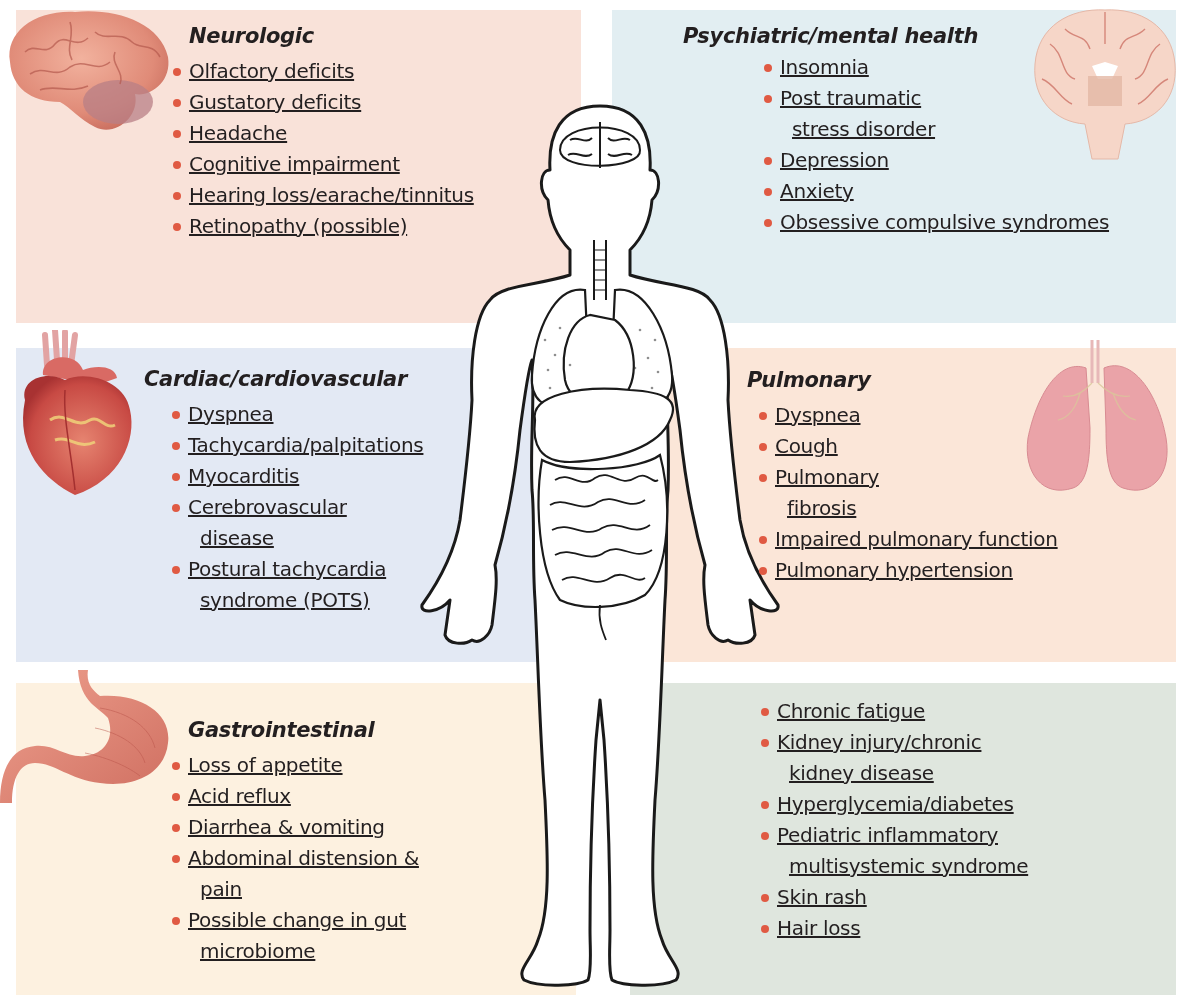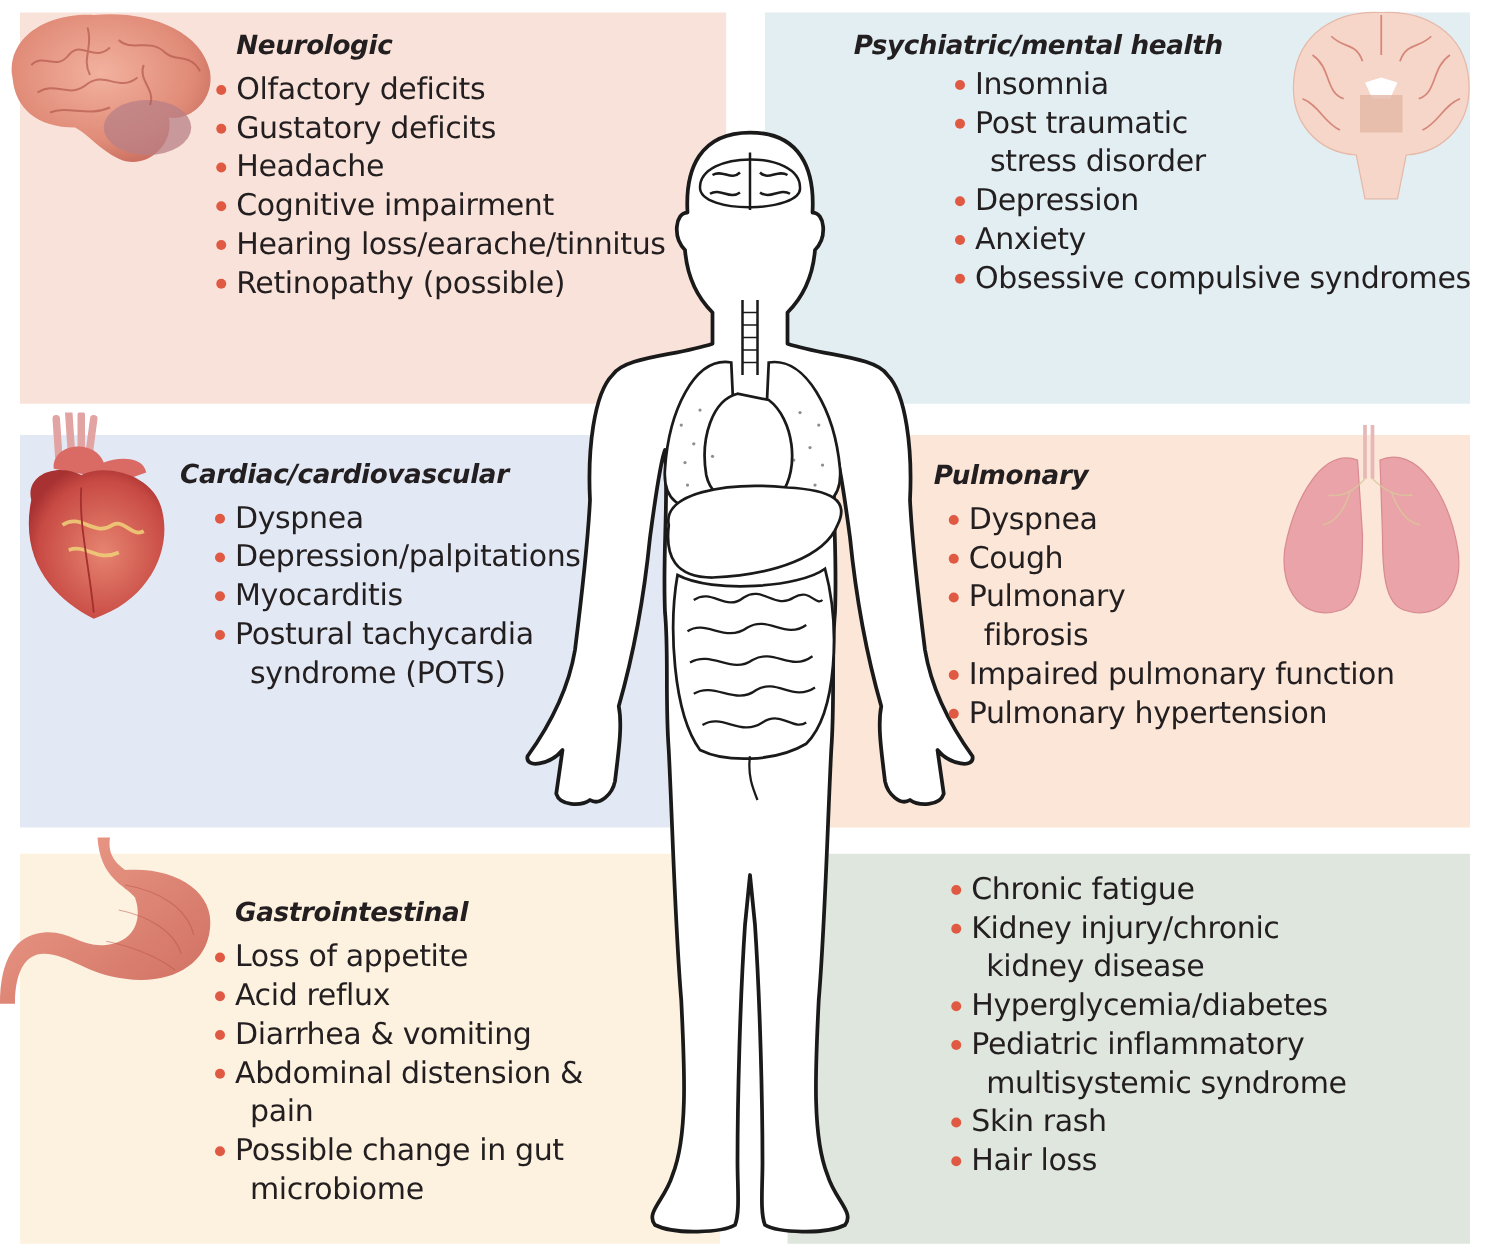--- a/index.html
+++ b/index.html
@@ -9,21 +9,21 @@
   .p-neuro  { left: 16px;  top: 10px;  width: 565px; height: 313px; }
   .p-psych  { left: 612px; top: 10px;  width: 564px; height: 313px; }
   .p-card   { left: 16px;  top: 348px; width: 520px; height: 314px; }
   .p-pulm   { left: 640px; top: 348px; width: 536px; height: 314px; }
   .p-gi     { left: 16px;  top: 683px; width: 560px; height: 312px; }
   .p-other  { left: 630px; top: 683px; width: 546px; height: 312px; }
 
   .block { position: absolute; }
   .title { font-size: 21px; font-weight: bold; letter-spacing: -0.3px; line-height: 28px; margin: 0 0 6px 0; white-space: nowrap; font-style: italic; }
   ul.items { list-style: none; margin: 0; padding: 0; }
-  ul.items li { position: relative; font-size: 24px; line-height: 31px; padding-left: 18px; white-space: pre-line; letter-spacing: -0.3px; }
+  ul.items li { position: relative; font-size: 20px; line-height: 31px; padding-left: 18px; white-space: pre-line; letter-spacing: -0.3px; text-decoration: underline; }
   ul.items li::before { content: ""; position: absolute; left: 2px; top: 12px; width: 8px; height: 8px; border-radius: 50%; background: var(--bullet, #e05a43); }
   ul.items li .cont { display: block; padding-left: 12px; }
 
   .b-neuro { left: 171px; top: 22px; }
   .b-neuro .title { margin-left: 18px; }
   .b-psych { left: 683px; top: 22px; }
   .b-psych ul.items { margin-left: 79px; margin-top: -4px; }
   .b-card { left: 144px; top: 365px; }
   .b-card ul.items { margin-left: 26px; }
   .b-pulm { left: 747px; top: 366px; }
@@ -212,22 +212,23 @@
     <li>Depression</li>
     <li>Anxiety</li>
     <li>Obsessive compulsive syndromes</li>
   </ul>
 </div>
 
 <div class="block b-card">
   <div class="title">Cardiac/cardiovascular</div>
   <ul class="items">
     <li>Dyspnea</li>
-    <li>Depression/palpitations</li>
+    <li>Tachycardia/palpitations</li>
     <li>Myocarditis</li>
+    <li>Cerebrovascular<span class="cont">disease</span></li>
     <li>Postural tachycardia<span class="cont">syndrome (POTS)</span></li>
   </ul>
 </div>
 
 <div class="block b-pulm">
   <div class="title">Pulmonary</div>
   <ul class="items">
     <li>Dyspnea</li>
     <li>Cough</li>
     <li>Pulmonary<span class="cont">fibrosis</span></li>

